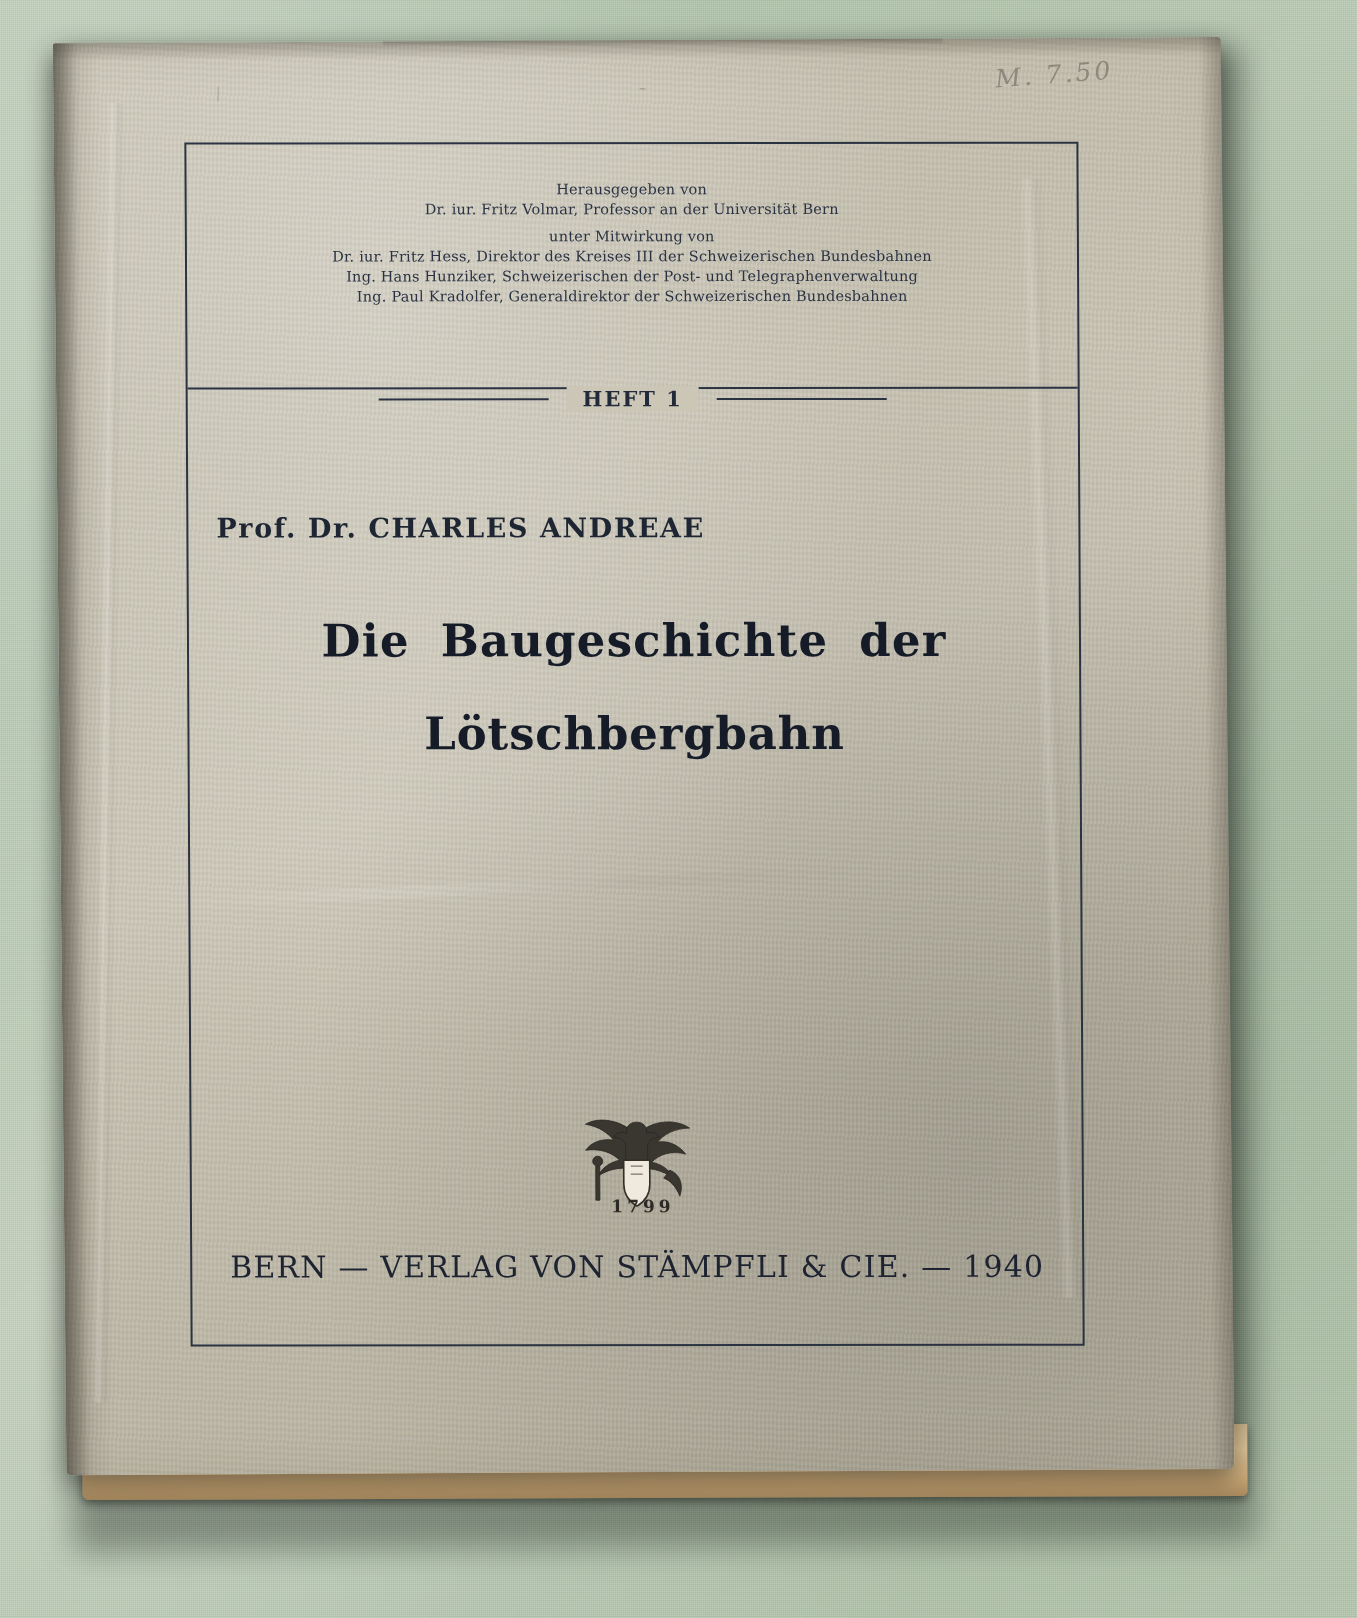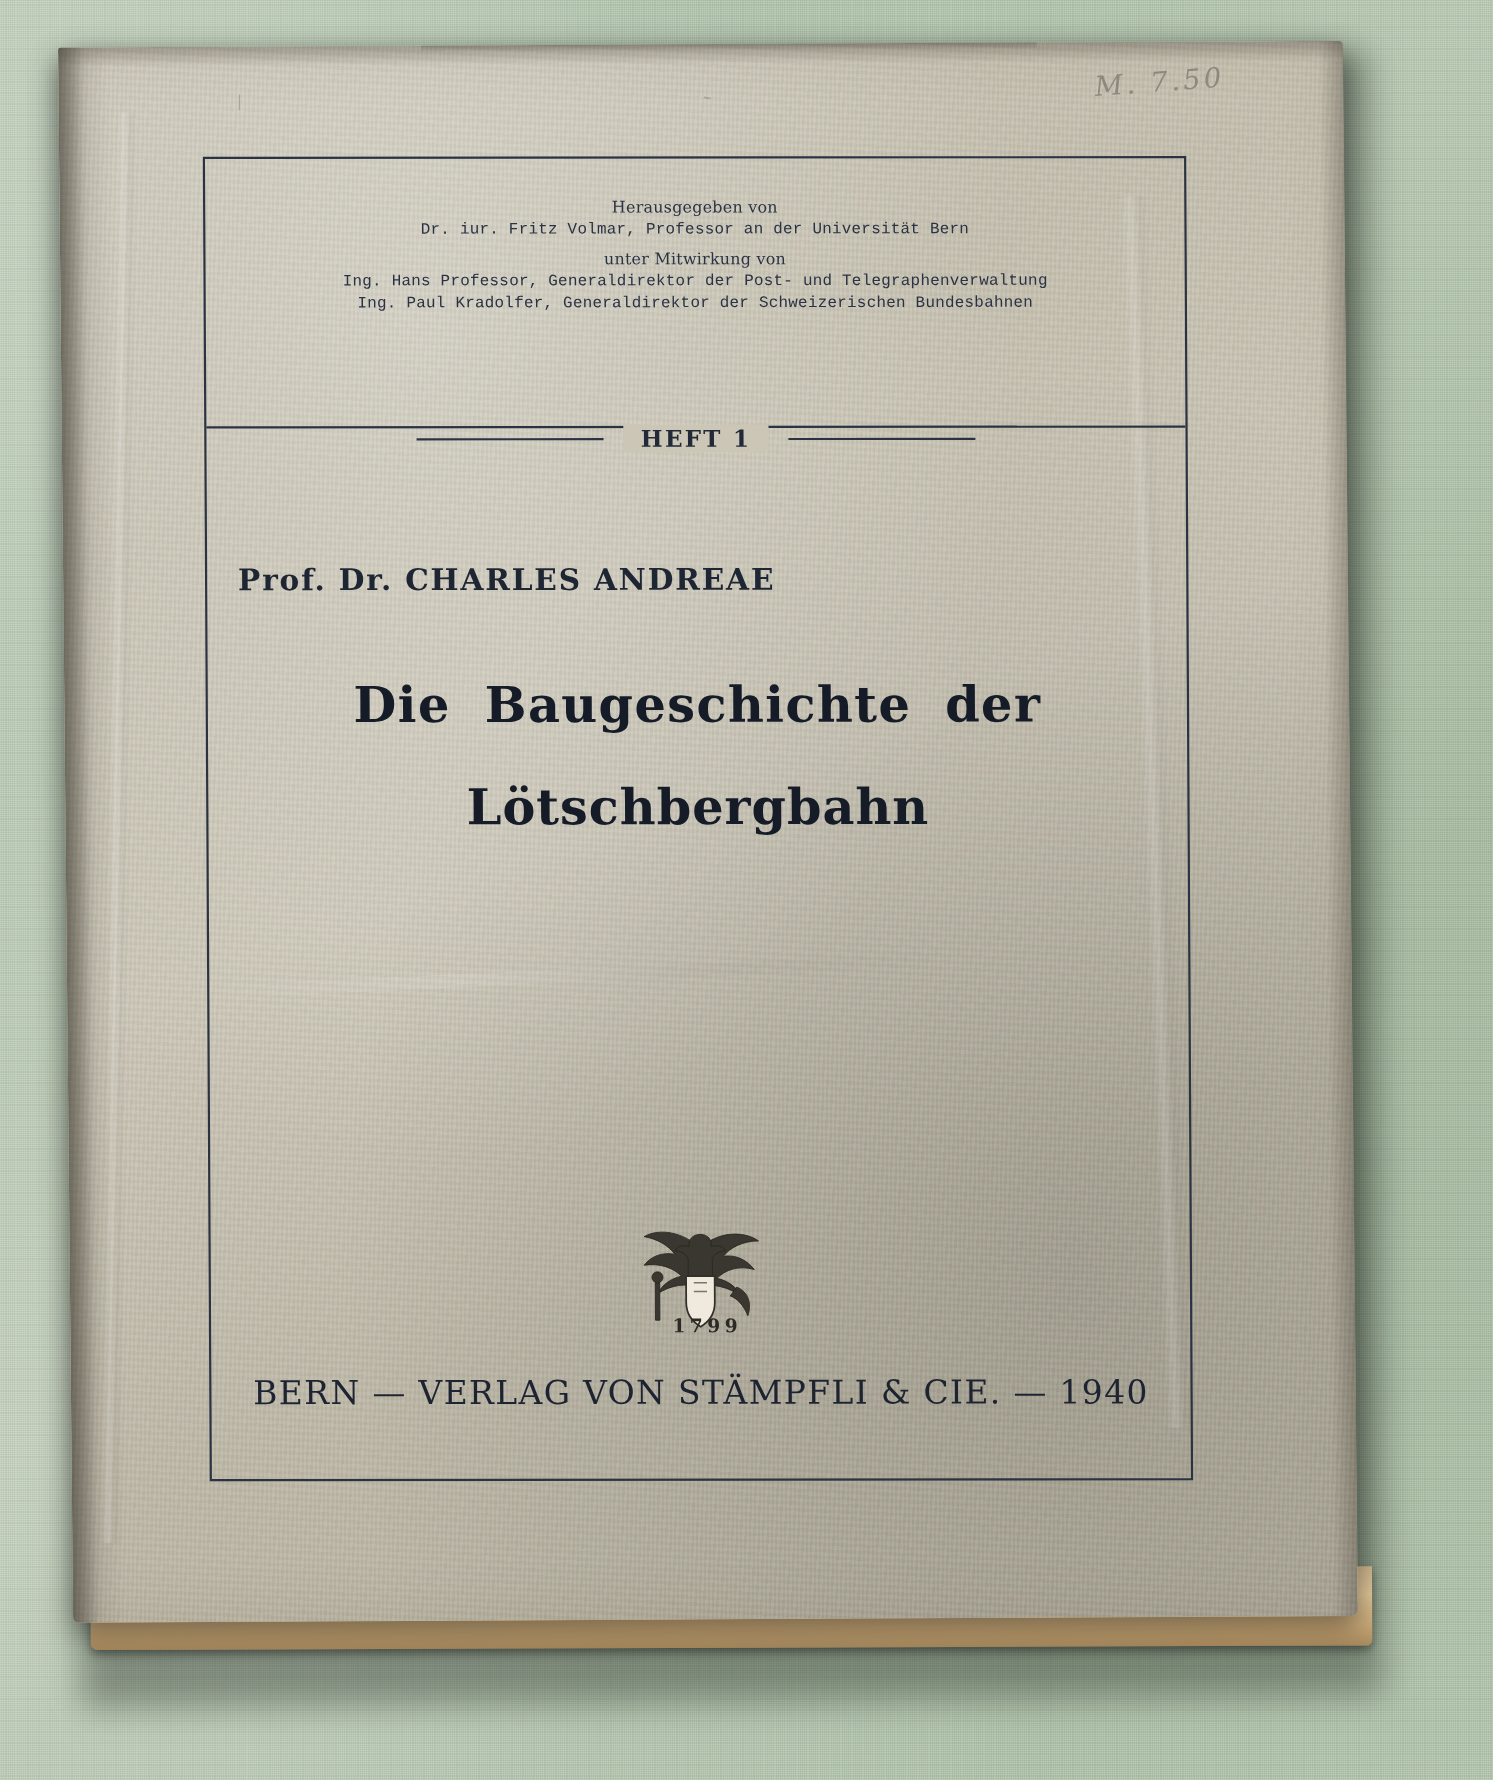--- a/index.html
+++ b/index.html
@@ -171,21 +171,21 @@
     color: #222a3a;
     text-shadow: 0 0 1px rgba(0,0,0,0.35);
   }
   .small-line {
     font-family: "DejaVu Serif", serif;
     font-size: 14.5px;
     color: #2a3243;
     margin-top: 11px;
     letter-spacing: .2px;
   }
-  .small-line.tight { margin-top: 4px; font-family: Liberation Mono, monospace; }
+  .small-line.tight { margin-top: 4px; }
   .heft-row {
     position: absolute;
     left: 0; right: 0;
     bottom: -24px;
     display: flex;
     align-items: center;
     justify-content: center;
     gap: 18px;
   }
   .heft-label {
@@ -306,21 +306,22 @@
       <div class="pencil-tick2">-</div>
       <div class="pencil-note">M. 7.50</div>
 
       <div class="frame">
 
         <div class="header-box">
           <div class="header-inner">
             <div class="small-line">Herausgegeben von</div>
             <div class="small-line tight">Dr. iur. Fritz Volmar, Professor an der Universität Bern</div>
             <div class="small-line">unter Mitwirkung von</div>
-            <div class="small-line tight">Ing. Hans Professor, Generaldirektor der Post- und Telegraphenverwaltung</div>
+            <div class="small-line tight">Dr. iur. Fritz Hess, Direktor des Kreises III der Schweizerischen Bundesbahnen</div>
+            <div class="small-line tight">Ing. Hans Hunziker, Schweizerischen der Post- und Telegraphenverwaltung</div>
             <div class="small-line tight">Ing. Paul Kradolfer, Generaldirektor der Schweizerischen Bundesbahnen</div>
           </div>
           <div class="heft-row">
             <div class="heft-rule"></div>
             <div class="heft-label">HEFT 1</div>
             <div class="heft-rule"></div>
           </div>
         </div>
 
         <div class="author">Prof. Dr. CHARLES ANDREAE</div>

